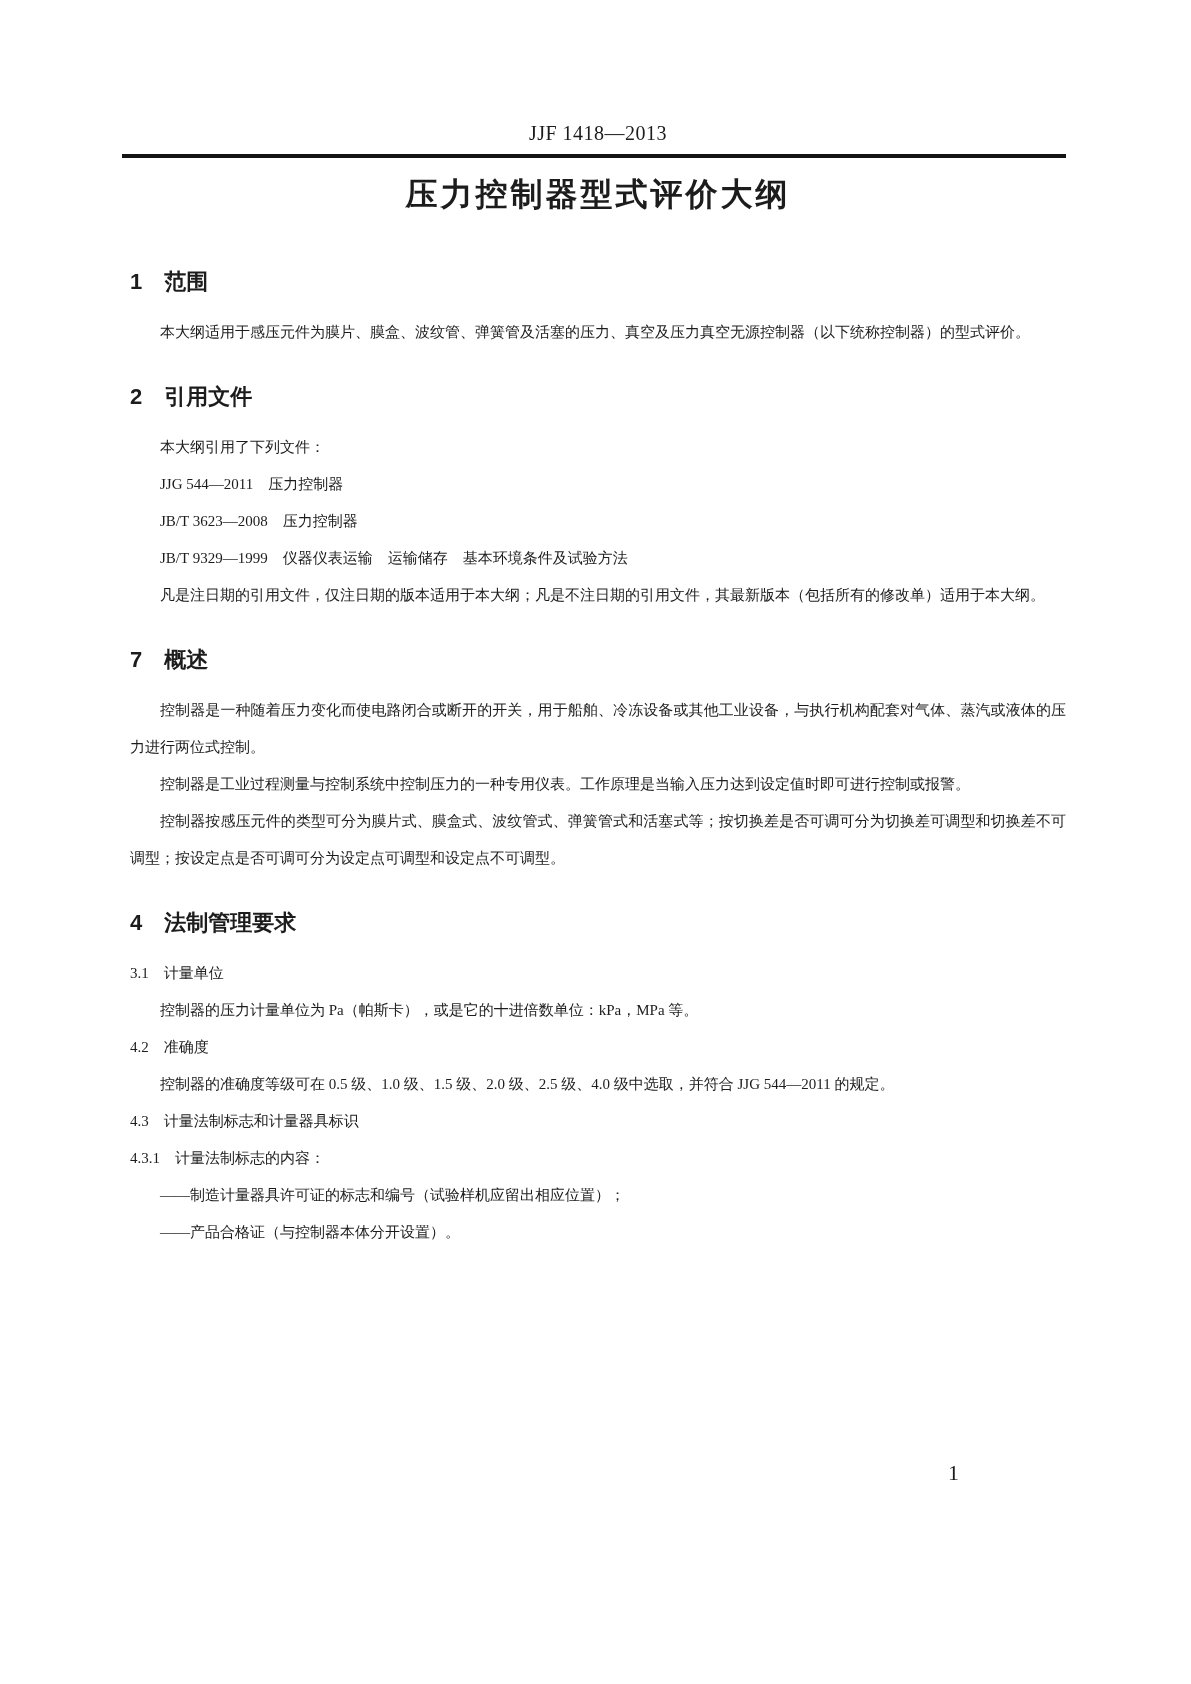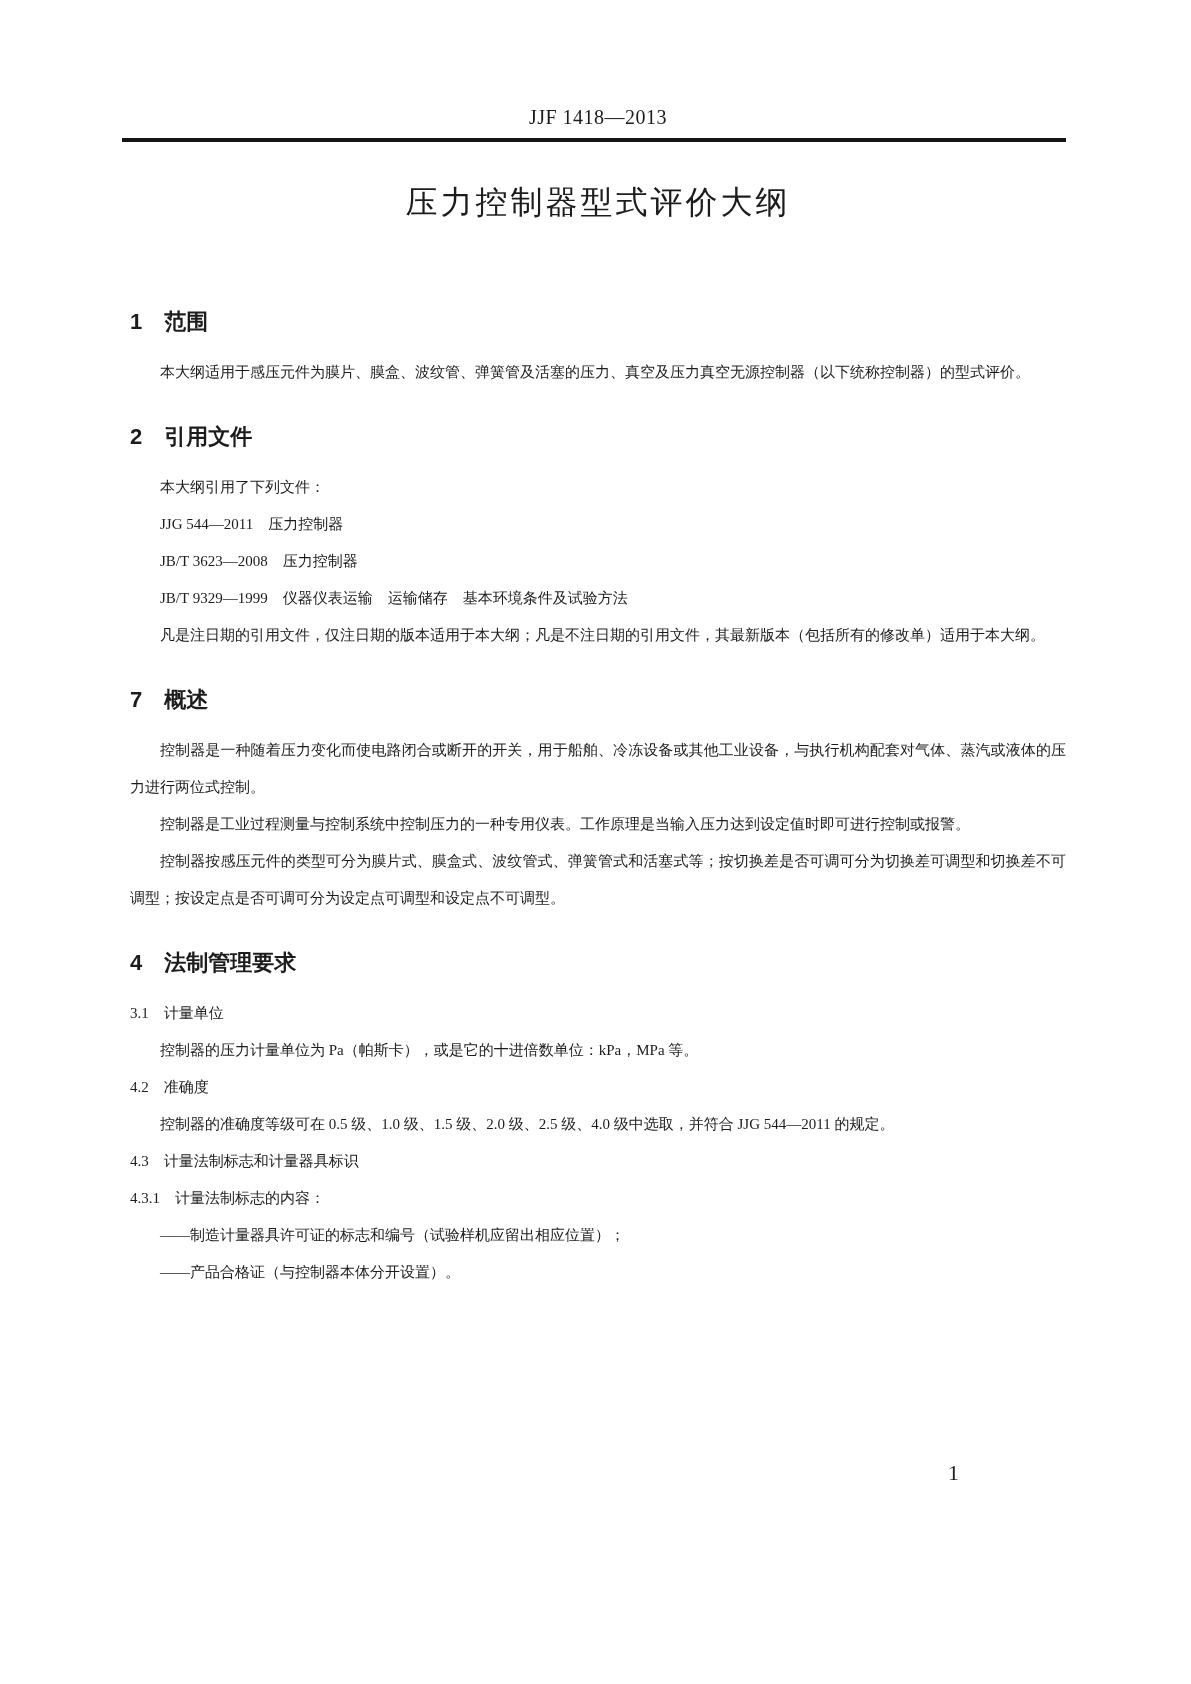--- a/index.html
+++ b/index.html
@@ -13,54 +13,54 @@
   .page {
     position: relative;
     width: 1191px;
     height: 1684px;
     background: #ffffff;
     overflow: hidden;
   }
   .content {
     position: absolute;
     left: 130px;
-    top: 104px;
+    top: 120px;
     width: 936px;
   }
   .doc-header {
     text-align: center;
     font-size: 20px;
     line-height: 26px;
     letter-spacing: 0.5px;
     font-family: "Liberation Serif", "DejaVu Serif", serif;
   }
   .header-rule {
     border: none;
     border-top: 4px solid #141414;
     margin: 8px 0 0 -8px;
     width: calc(100% + 8px);
   }
   .doc-title {
-    margin-top: 40px;
+    margin-top: 16px;
     text-align: center;
     font-family: "Liberation Sans", "DejaVu Sans", sans-serif;
-    font-weight: normal;
+    font-weight: bold;
     font-size: 32px;
     letter-spacing: 3px;
     line-height: 40px;
   }
   .sec-heading {
     font-family: "Liberation Sans", "DejaVu Sans", sans-serif;
     font-weight: bold;
     font-size: 22px;
     line-height: 32px;
     margin: 30px 0 16px 0;
   }
   .sec-heading.first {
-    margin-top: 84px;
+    margin-top: 52px;
   }
   .para, .sub-heading, .ref-line, .dash-item {
     font-size: 15px;
     line-height: 37px;
     text-align: justify;
   }
   .para { text-indent: 2em; }
   .ref-line { text-indent: 2em; }
   .dash-item { text-indent: 2em; }
   .sub-heading { text-indent: 0; }

